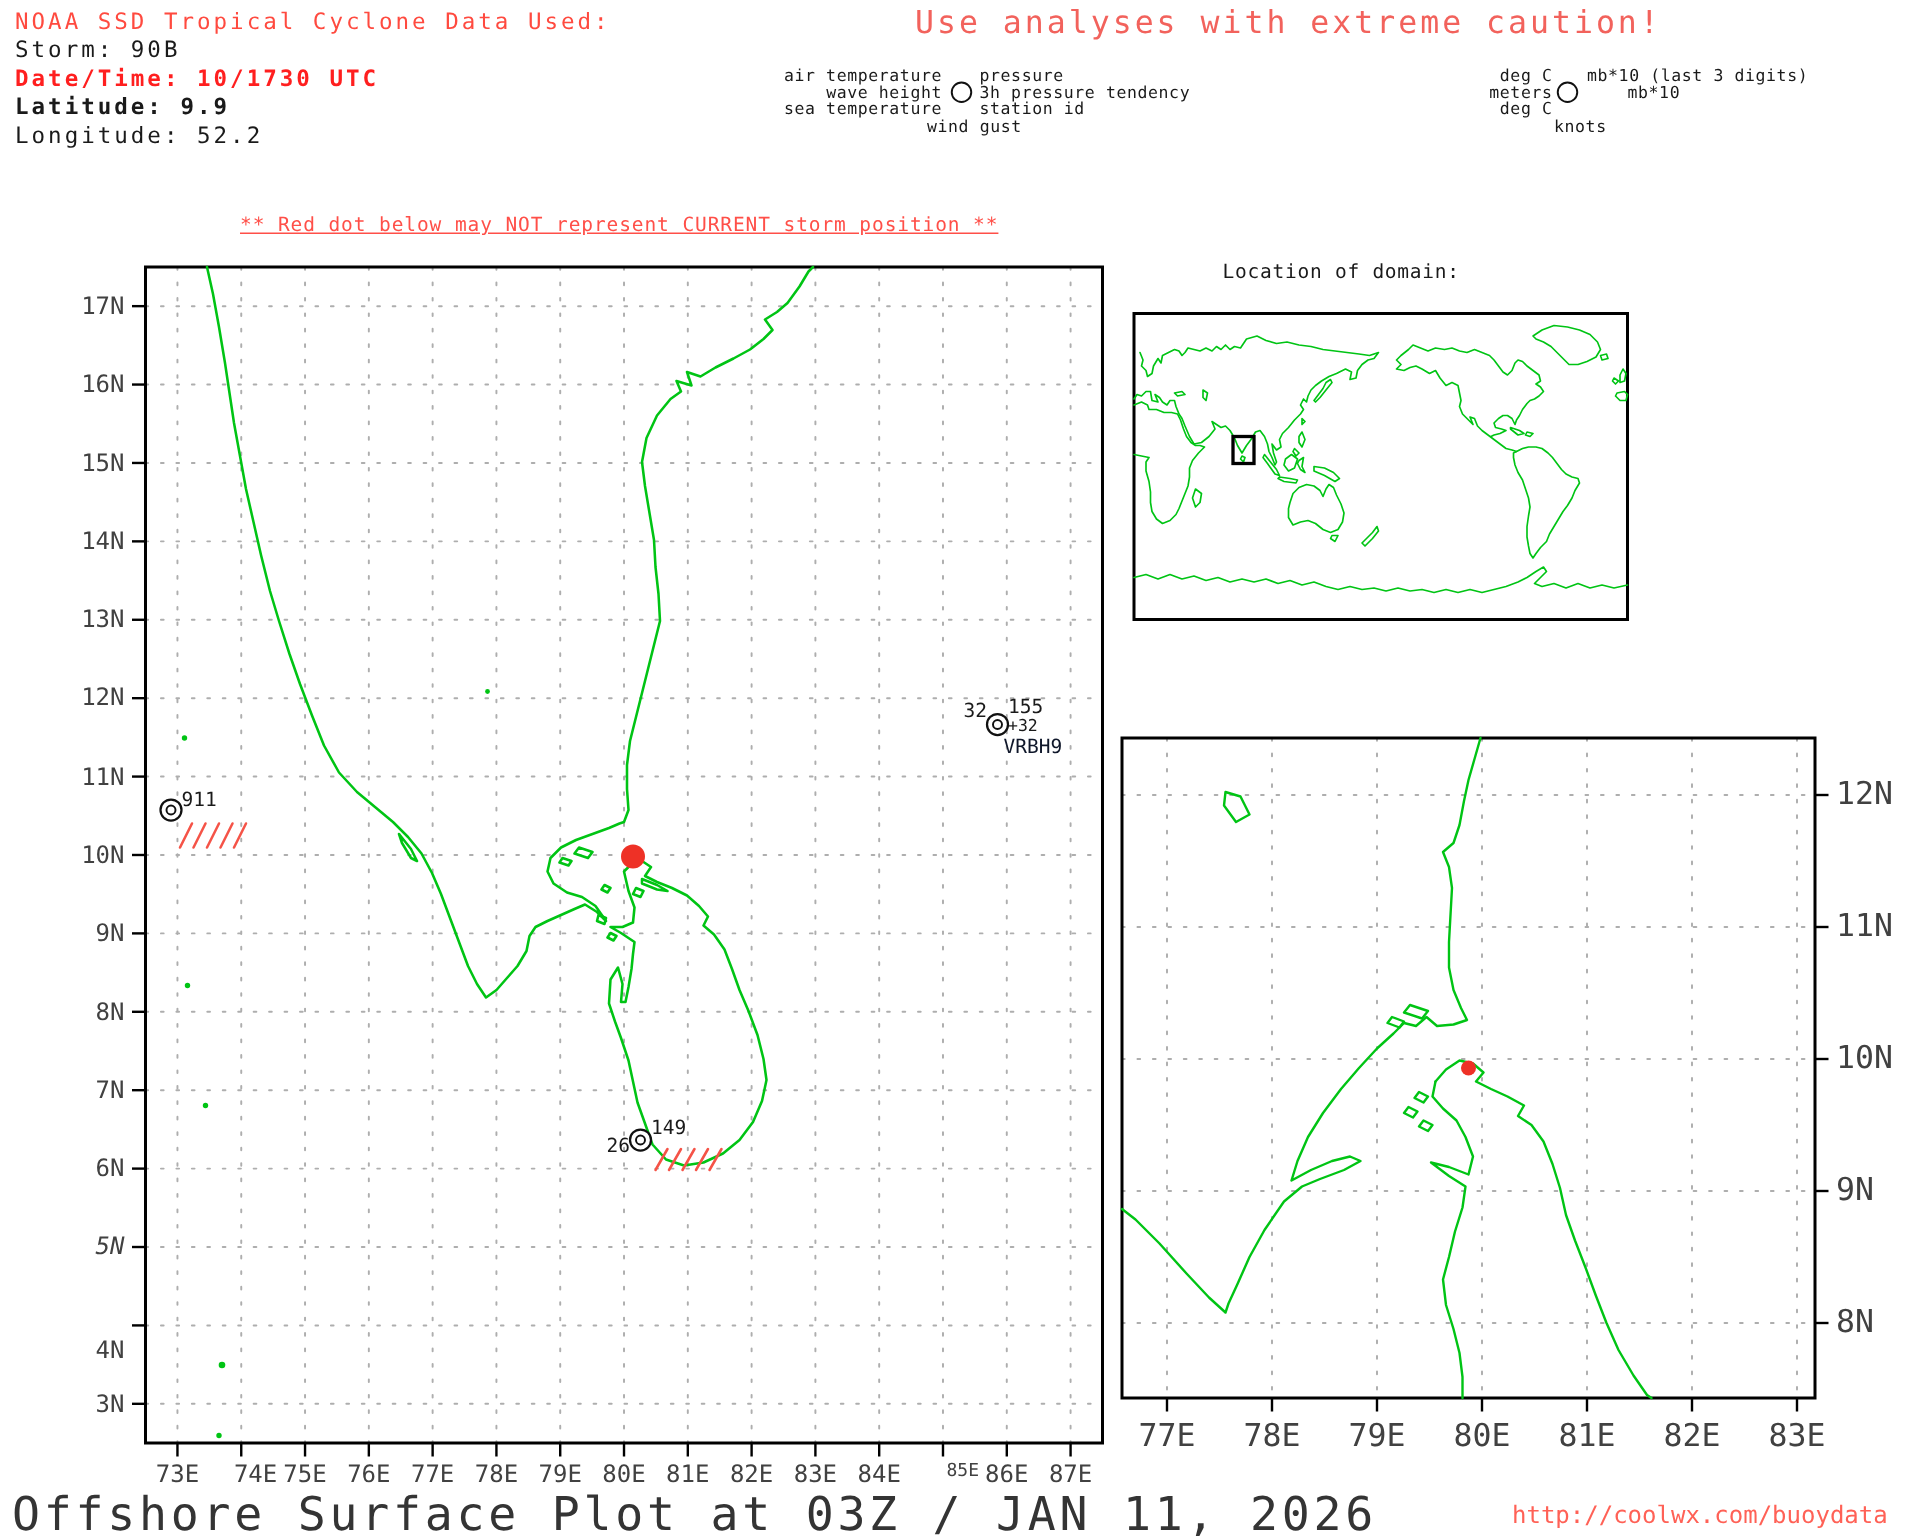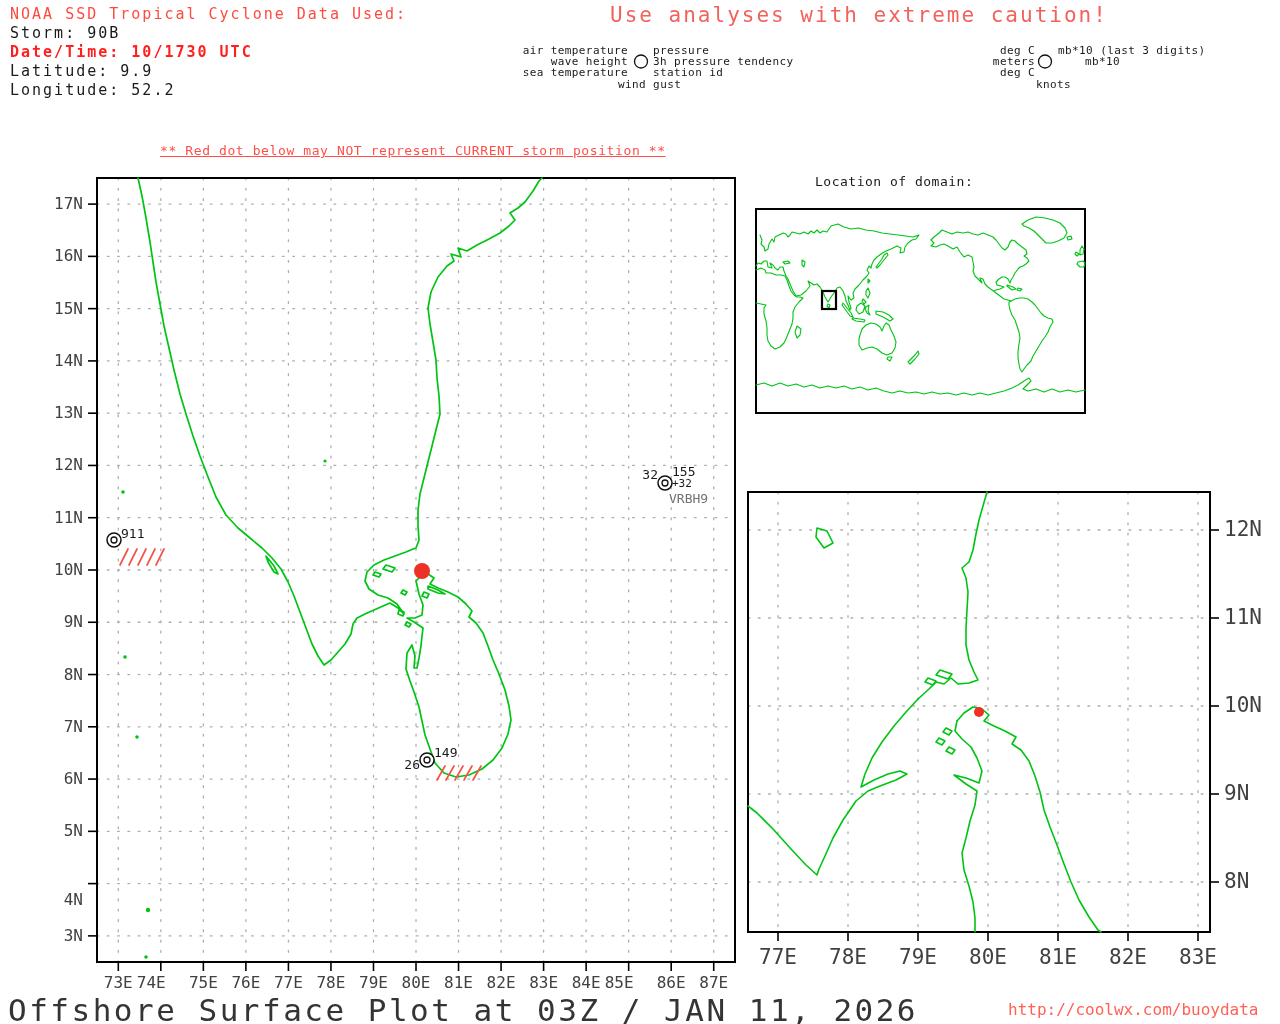--- a/index.html
+++ b/index.html
@@ -265,21 +265,21 @@
       <rect x="66" y="82" width="14" height="18" fill="none" stroke="#000" stroke-width="2.2"></rect>
     </g>
 
     <circle cx="641" cy="61.5" r="6.5" fill="none" stroke="#111" stroke-width="1.3"></circle>
     <circle cx="1045" cy="61.5" r="6.5" fill="none" stroke="#111" stroke-width="1.3"></circle>
   </svg>
 
   <div class="txt red-soft" style="left:10px;top:5px;font-size:15px;letter-spacing:2px;z-index:2;">NOAA SSD Tropical Cyclone Data Used:</div>
   <div class="txt" style="left:10px;top:24px;font-size:15px;letter-spacing:2px;z-index:2;">Storm: 90B</div>
   <div class="txt red-strong" style="left:10px;top:43px;font-size:15px;letter-spacing:2px;z-index:2;">Date/Time: 10/1730 UTC</div>
-  <div class="txt" style="left:10px;top:62px;font-size:15px;letter-spacing:2px;z-index:2;">Latitude: 9.9</div>
+  <div class="txt" style="left:10px;top:62px;font-size:15px;letter-spacing:2px;z-index:2;font-weight:bold;">Latitude: 9.9</div>
   <div class="txt" style="left:10px;top:81px;font-size:15px;letter-spacing:2px;z-index:2;">Longitude: 52.2</div>
 
   <div class="txt salmon" style="left:610px;top:3px;font-size:21px;letter-spacing:2px;z-index:2;">Use analyses with extreme caution!</div>
 
   <div class="txt" style="left:498px;top:44px;width:130px;text-align:right;font-size:11px;letter-spacing:0.4px;z-index:2;">air temperature</div>
   <div class="txt" style="left:498px;top:55px;width:130px;text-align:right;font-size:11px;letter-spacing:0.4px;z-index:2;">wave height</div>
   <div class="txt" style="left:498px;top:66px;width:130px;text-align:right;font-size:11px;letter-spacing:0.4px;z-index:2;">sea temperature</div>
   <div class="txt" style="left:653px;top:44px;font-size:11px;letter-spacing:0.4px;z-index:2;">pressure</div>
   <div class="txt" style="left:653px;top:55px;font-size:11px;letter-spacing:0.4px;z-index:2;">3h pressure tendency</div>
   <div class="txt" style="left:653px;top:66px;font-size:11px;letter-spacing:0.4px;z-index:2;">station id</div>
@@ -292,56 +292,56 @@
   <div class="txt" style="left:1058px;top:55px;font-size:11px;letter-spacing:0.4px;z-index:2;margin-left:27px;">mb*10</div>
   <div class="txt" style="left:1036px;top:78px;font-size:11px;letter-spacing:0.4px;z-index:2;">knots</div>
 
   <div class="txt warnred" style="left:160px;top:143px;font-size:13px;letter-spacing:0.6px;z-index:2;text-decoration:underline;">** Red dot below may NOT represent CURRENT storm position **</div>
 
   <div class="txt" style="left:815px;top:174px;font-size:13px;letter-spacing:0.5px;z-index:2;">Location of domain:</div>
 
   <div class="txt" style="left:634px;top:467px;width:24px;text-align:right;font-size:13px;z-index:2;">32</div>
   <div class="txt" style="left:672px;top:464px;font-size:13px;z-index:2;">155</div>
   <div class="txt" style="left:672px;top:477px;font-size:11px;z-index:2;">+32</div>
-  <div class="txt" style="left:669px;top:491px;font-size:13px;color:#737373;z-index:2;">VRBH9</div>
+  <div class="txt" style="left:669px;top:491px;font-size:13px;color:#0f172a;z-index:2;">VRBH9</div>
   <div class="txt" style="left:121px;top:526px;font-size:13px;z-index:2;">911</div>
   <div class="txt" style="left:434px;top:745px;font-size:13px;z-index:2;">149</div>
   <div class="txt" style="left:398px;top:757px;width:22px;text-align:right;font-size:13px;z-index:2;">26</div>
 
   <div class="txt" style="left:8px;top:992px;font-size:31px;letter-spacing:2.5px;color:#343434;z-index:2;">Offshore Surface Plot at 03Z / JAN 11, 2026</div>
   <div class="txt urlred" style="left:1008px;top:1000px;font-size:16px;z-index:2;cursor:pointer;">http://coolwx.com/buoydata</div>
 
 <div class="ticklabel" style="left: 94.3px; top: 973px; width: 48px; text-align: center; font-size: 16px;">73E</div>
-    <div class="ticklabel" style="left: 136.83px; top: 973px; width: 48px; text-align: left; font-size: 16px;">74E</div>
+    <div class="ticklabel" style="left: 136.83px; top: 973px; width: 48px; text-align: right; font-size: 16px;">74E</div>
     <div class="ticklabel" style="left: 179.36px; top: 973px; width: 48px; text-align: center; font-size: 16px;">75E</div>
     <div class="ticklabel" style="left: 221.89px; top: 973px; width: 48px; text-align: center; font-size: 16px;">76E</div>
     <div class="ticklabel" style="left: 264.42px; top: 973px; width: 48px; text-align: center; font-size: 16px;">77E</div>
     <div class="ticklabel" style="left: 306.95px; top: 973px; width: 48px; text-align: center; font-size: 16px;">78E</div>
     <div class="ticklabel" style="left: 349.48px; top: 973px; width: 48px; text-align: center; font-size: 16px;">79E</div>
     <div class="ticklabel" style="left: 392.01px; top: 973px; width: 48px; text-align: center; font-size: 16px;">80E</div>
     <div class="ticklabel" style="left: 434.54px; top: 973px; width: 48px; text-align: center; font-size: 16px;">81E</div>
     <div class="ticklabel" style="left: 477.07px; top: 973px; width: 48px; text-align: center; font-size: 16px;">82E</div>
     <div class="ticklabel" style="left: 519.6px; top: 973px; width: 48px; text-align: center; font-size: 16px;">83E</div>
     <div class="ticklabel" style="left: 562.13px; top: 973px; width: 48px; text-align: center; font-size: 16px;">84E</div>
-    <div class="ticklabel" style="left: 604.66px; top: 973px; width: 48px; text-align: left; font-size: 16px;">85E</div>
+    <div class="ticklabel" style="left: 604.66px; top: 973px; width: 48px; text-align: right; font-size: 12px;">85E</div>
     <div class="ticklabel" style="left: 647.19px; top: 973px; width: 48px; text-align: center; font-size: 16px;">86E</div>
     <div class="ticklabel" style="left: 689.72px; top: 973px; width: 48px; text-align: center; font-size: 16px;">87E</div>
     <div class="ticklabel" style="left: 37px; top: 194.1px; width: 46px; text-align: right; font-size: 16px;">17N</div>
     <div class="ticklabel" style="left: 37px; top: 246.37px; width: 46px; text-align: right; font-size: 16px;">16N</div>
     <div class="ticklabel" style="left: 37px; top: 298.64px; width: 46px; text-align: right; font-size: 16px;">15N</div>
     <div class="ticklabel" style="left: 37px; top: 350.91px; width: 46px; text-align: right; font-size: 16px;">14N</div>
     <div class="ticklabel" style="left: 37px; top: 403.18px; width: 46px; text-align: right; font-size: 16px;">13N</div>
     <div class="ticklabel" style="left: 37px; top: 455.45px; width: 46px; text-align: right; font-size: 16px;">12N</div>
     <div class="ticklabel" style="left: 37px; top: 507.72px; width: 46px; text-align: right; font-size: 16px;">11N</div>
     <div class="ticklabel" style="left: 37px; top: 559.99px; width: 46px; text-align: right; font-size: 16px;">10N</div>
     <div class="ticklabel" style="left: 37px; top: 612.26px; width: 46px; text-align: right; font-size: 16px;">9N</div>
     <div class="ticklabel" style="left: 37px; top: 664.53px; width: 46px; text-align: right; font-size: 16px;">8N</div>
     <div class="ticklabel" style="left: 37px; top: 716.8px; width: 46px; text-align: right; font-size: 16px;">7N</div>
     <div class="ticklabel" style="left: 37px; top: 769.07px; width: 46px; text-align: right; font-size: 16px;">6N</div>
-    <div class="ticklabel" style="left: 37px; top: 821.34px; width: 46px; text-align: right; font-size: 16px;">5N</div>
+    <div class="ticklabel" style="left: 37px; top: 821.34px; width: 46px; text-align: right; font-size: 16px; font-style: italic;">5N</div>
     <div class="ticklabel" style="left: 37px; top: 873.61px; width: 46px; text-align: right; font-size: 16px; margin-top: 16px;">4N</div>
     <div class="ticklabel" style="left: 37px; top: 925.88px; width: 46px; text-align: right; font-size: 16px;">3N</div>
     <div class="ticklabel" style="left: 743px; top: 945px; width: 70px; text-align: center; font-size: 21px;">77E</div>
     <div class="ticklabel" style="left: 813px; top: 945px; width: 70px; text-align: center; font-size: 21px;">78E</div>
     <div class="ticklabel" style="left: 883px; top: 945px; width: 70px; text-align: center; font-size: 21px;">79E</div>
     <div class="ticklabel" style="left: 953px; top: 945px; width: 70px; text-align: center; font-size: 21px;">80E</div>
     <div class="ticklabel" style="left: 1023px; top: 945px; width: 70px; text-align: center; font-size: 21px;">81E</div>
     <div class="ticklabel" style="left: 1093px; top: 945px; width: 70px; text-align: center; font-size: 21px;">82E</div>
     <div class="ticklabel" style="left: 1163px; top: 945px; width: 70px; text-align: center; font-size: 21px;">83E</div>
     <div class="ticklabel" style="left: 1224px; top: 517px; width: 60px; text-align: left; font-size: 21px;">12N</div>

